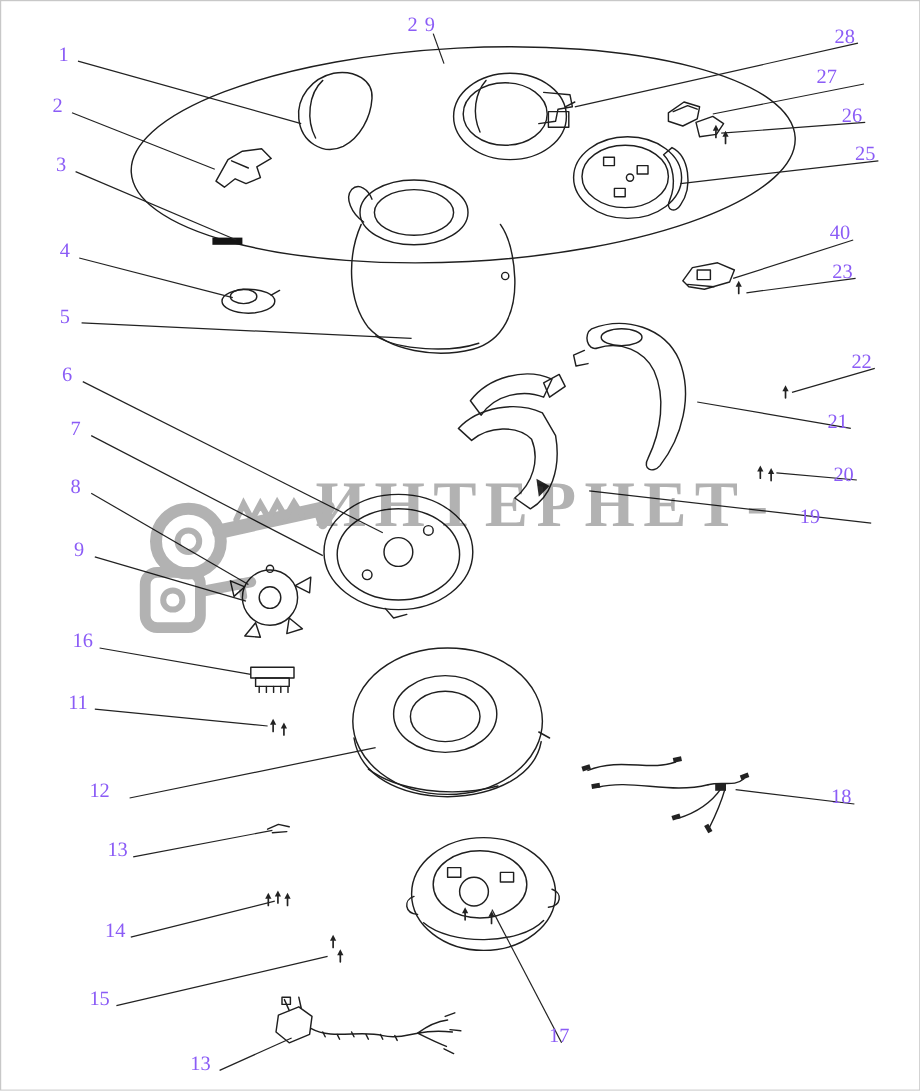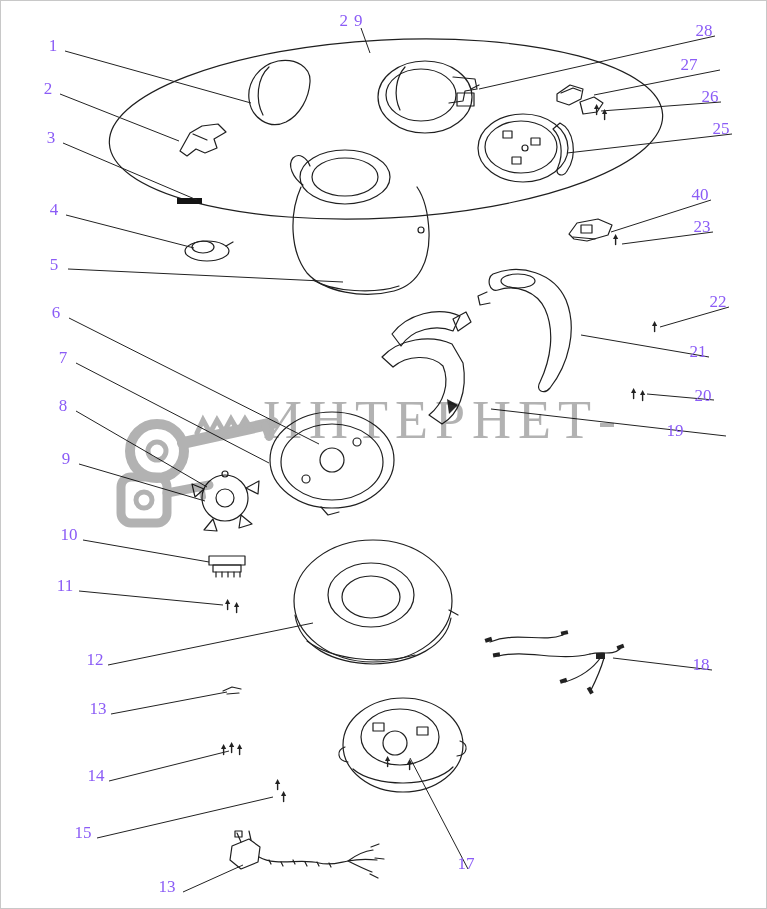--- a/index.html
+++ b/index.html
@@ -31,20 +31,21 @@
     opacity: 0.72;
   }
   .wm-line {
     position: absolute;
     font-family: "Liberation Serif", serif;
     color: #949494;
     font-size: 54px;
     letter-spacing: 7px;
     white-space: nowrap;
     line-height: 1;
+    font-weight: bold;
   }
   .wm-line1 { left: 262px; top: 392px; }
   .wm-line2 { left: 266px; top: 461px; }
   .wm-key { position: absolute; left: 104px; top: 388px; }
 </style>
 </head>
 <body>
 
 <div class="stage">
 
@@ -289,23 +290,23 @@
 
   <div class="callout" style="left:52px;top:44px">1</div>
   <div class="callout" style="left:47px;top:87px">2</div>
   <div class="callout" style="left:50px;top:136px">3</div>
   <div class="callout" style="left:53px;top:208px">4</div>
   <div class="callout" style="left:53px;top:263px">5</div>
   <div class="callout" style="left:55px;top:311px">6</div>
   <div class="callout" style="left:62px;top:356px">7</div>
   <div class="callout" style="left:62px;top:404px">8</div>
   <div class="callout" style="left:65px;top:457px">9</div>
-  <div class="callout" style="left:68px;top:533px">10</div>
+  <div class="callout" style="left:68px;top:533px">16</div>
   <div class="callout" style="left:64px;top:584px">11</div>
-  <div class="callout" style="left:94px;top:658px">12</div>
+  <div class="callout" style="left:82px;top:658px">12</div>
   <div class="callout" style="left:97px;top:707px">13</div>
   <div class="callout" style="left:95px;top:774px">14</div>
   <div class="callout" style="left:82px;top:831px">15</div>
   <div class="callout" style="left:166px;top:885px">13</div>
   <div class="callout" style="left:465px;top:862px">17</div>
   <div class="callout" style="left:700px;top:663px">18</div>
   <div class="callout" style="left:674px;top:429px">19</div>
   <div class="callout" style="left:702px;top:394px">20</div>
   <div class="callout" style="left:697px;top:350px">21</div>
   <div class="callout" style="left:717px;top:300px">22</div>

